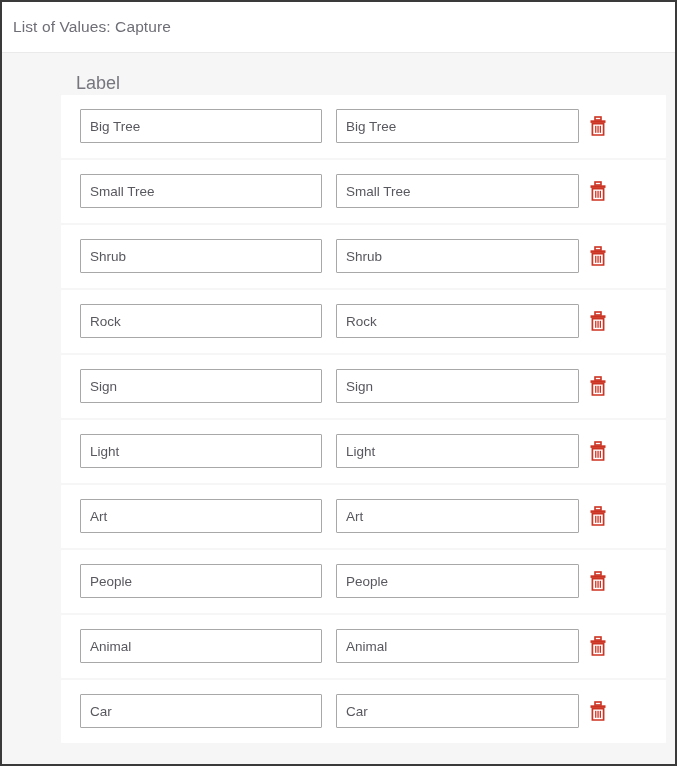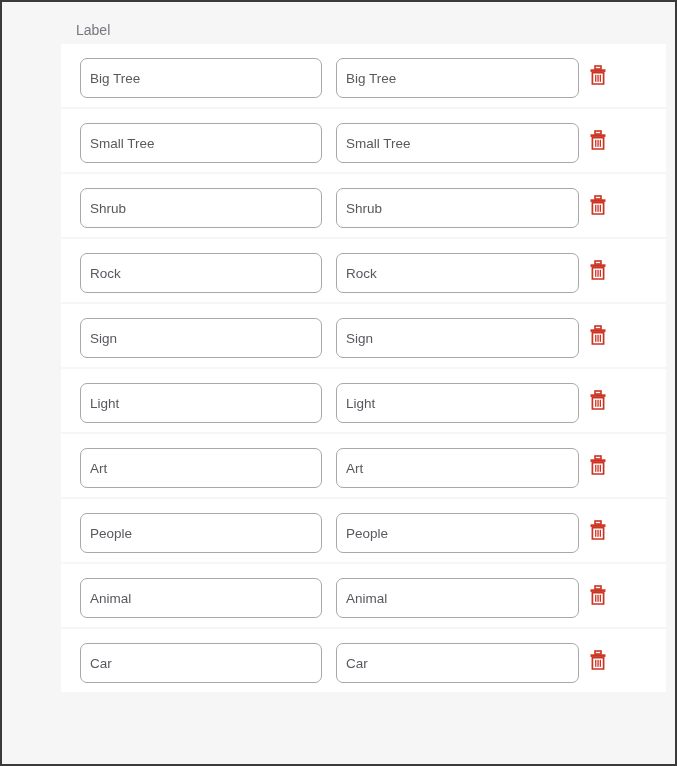--- a/index.html
+++ b/index.html
@@ -51,21 +51,21 @@
   }
 
   
   #col-headers {
     position: relative;
     height: 42px;
   }
   .col-head {
     position: absolute;
     top: 20px;
-    font-size: 14px;
+    font-size: 18px;
     color: #76767e;
     white-space: nowrap;
   }
   #col-head-label { left: 74px; }
   #col-head-code  { left: 330px; margin-top: 31px; }
 
   
   #rows {
     position: relative;
     margin-left: 59px;
@@ -81,24 +81,24 @@
   }
   .row-inner {
     position: relative;
     height: 63px;
   }
 
   .cell-input {
     position: absolute;
     top: 14px;
     box-sizing: border-box;
-    height: 40px;
+    height: 34px;
     background: #ffffff;
     border: 1px solid #a8a8a8;
-    border-radius: 7px;
+    border-radius: 1px;
     font-family: "Liberation Sans", sans-serif;
     font-size: 13.5px;
     color: #58585f;
     padding: 0 0 0 9px;
     line-height: 32px;
     outline: none;
   }
   .cell-label { left: 19px;  width: 242px; }
   .cell-code  { left: 275px; width: 243px; }
 
@@ -115,20 +115,23 @@
     cursor: pointer;
     line-height: 0;
   }
   .delete-btn svg { display: block; }
 </style>
 </head>
 <body>
 
 <div id="page">
 
+  <div id="header">
+    <div id="header-title">List of Values: Capture</div>
+  </div>
 
   <div id="body">
 
     <div id="col-headers">
       <div class="col-head" id="col-head-label">Label</div>
       <div class="col-head" id="col-head-code">Code</div>
     </div>
 
     <div id="rows">
         <div class="row">

